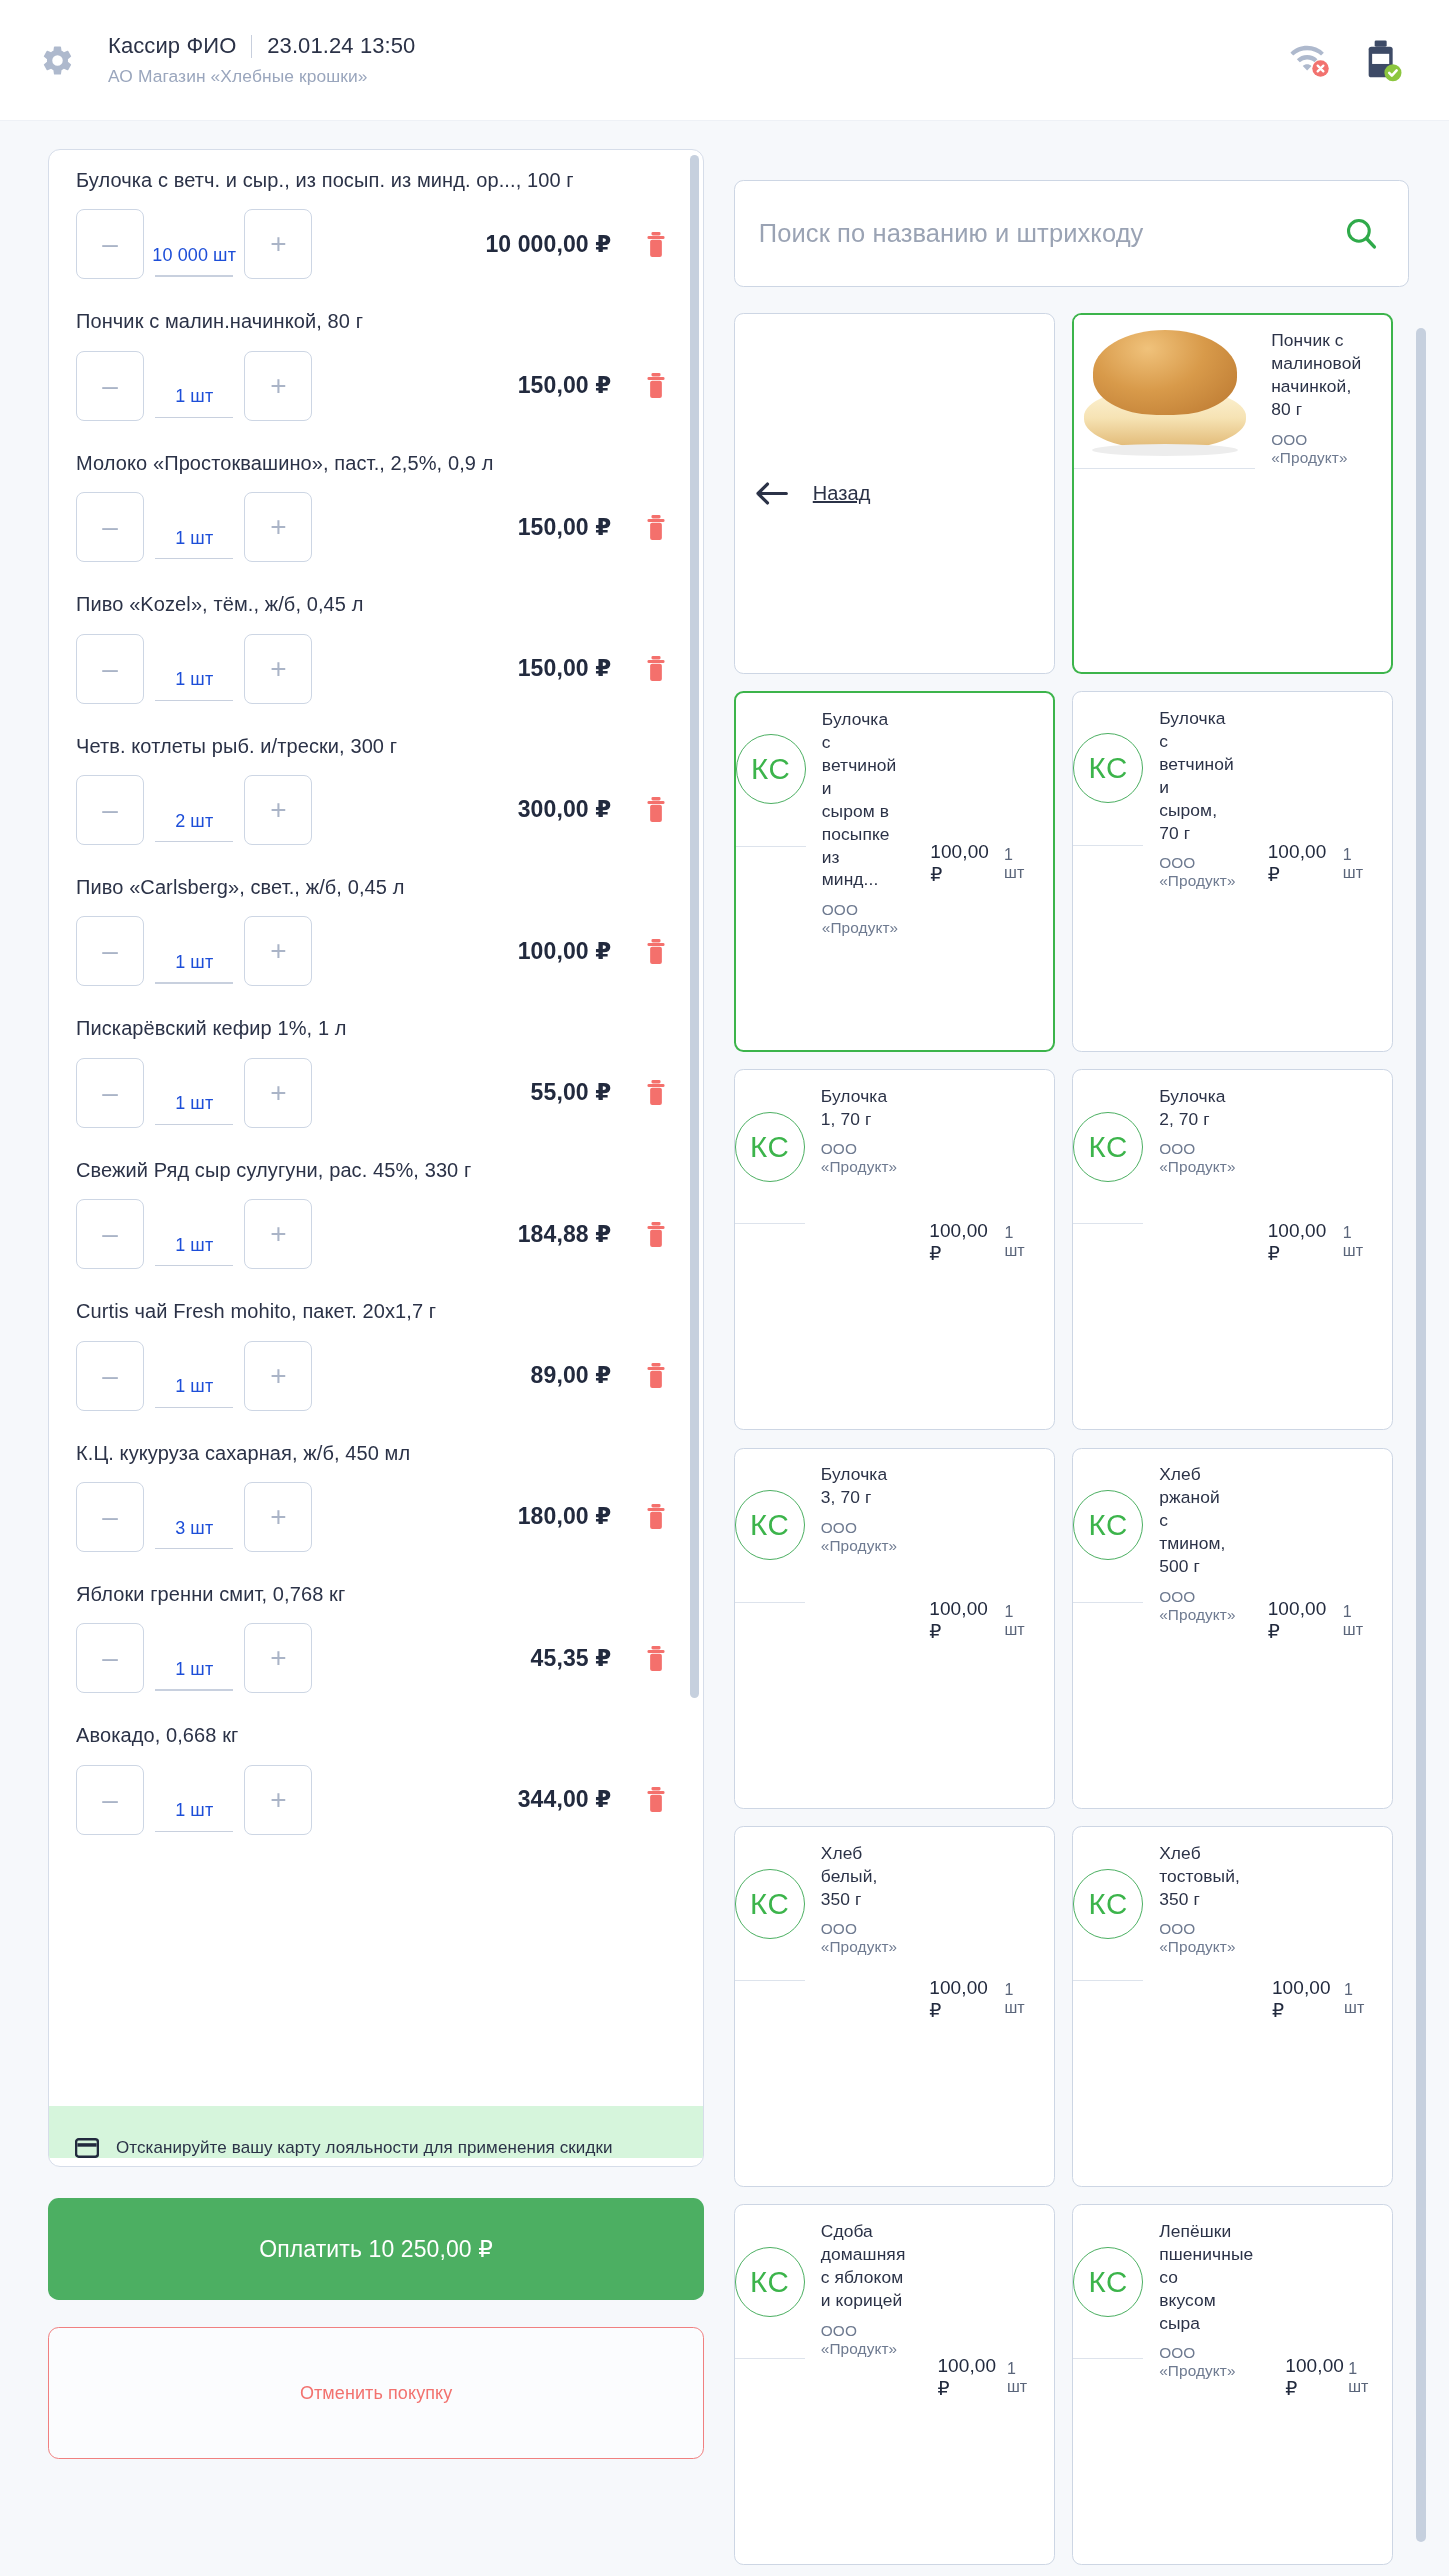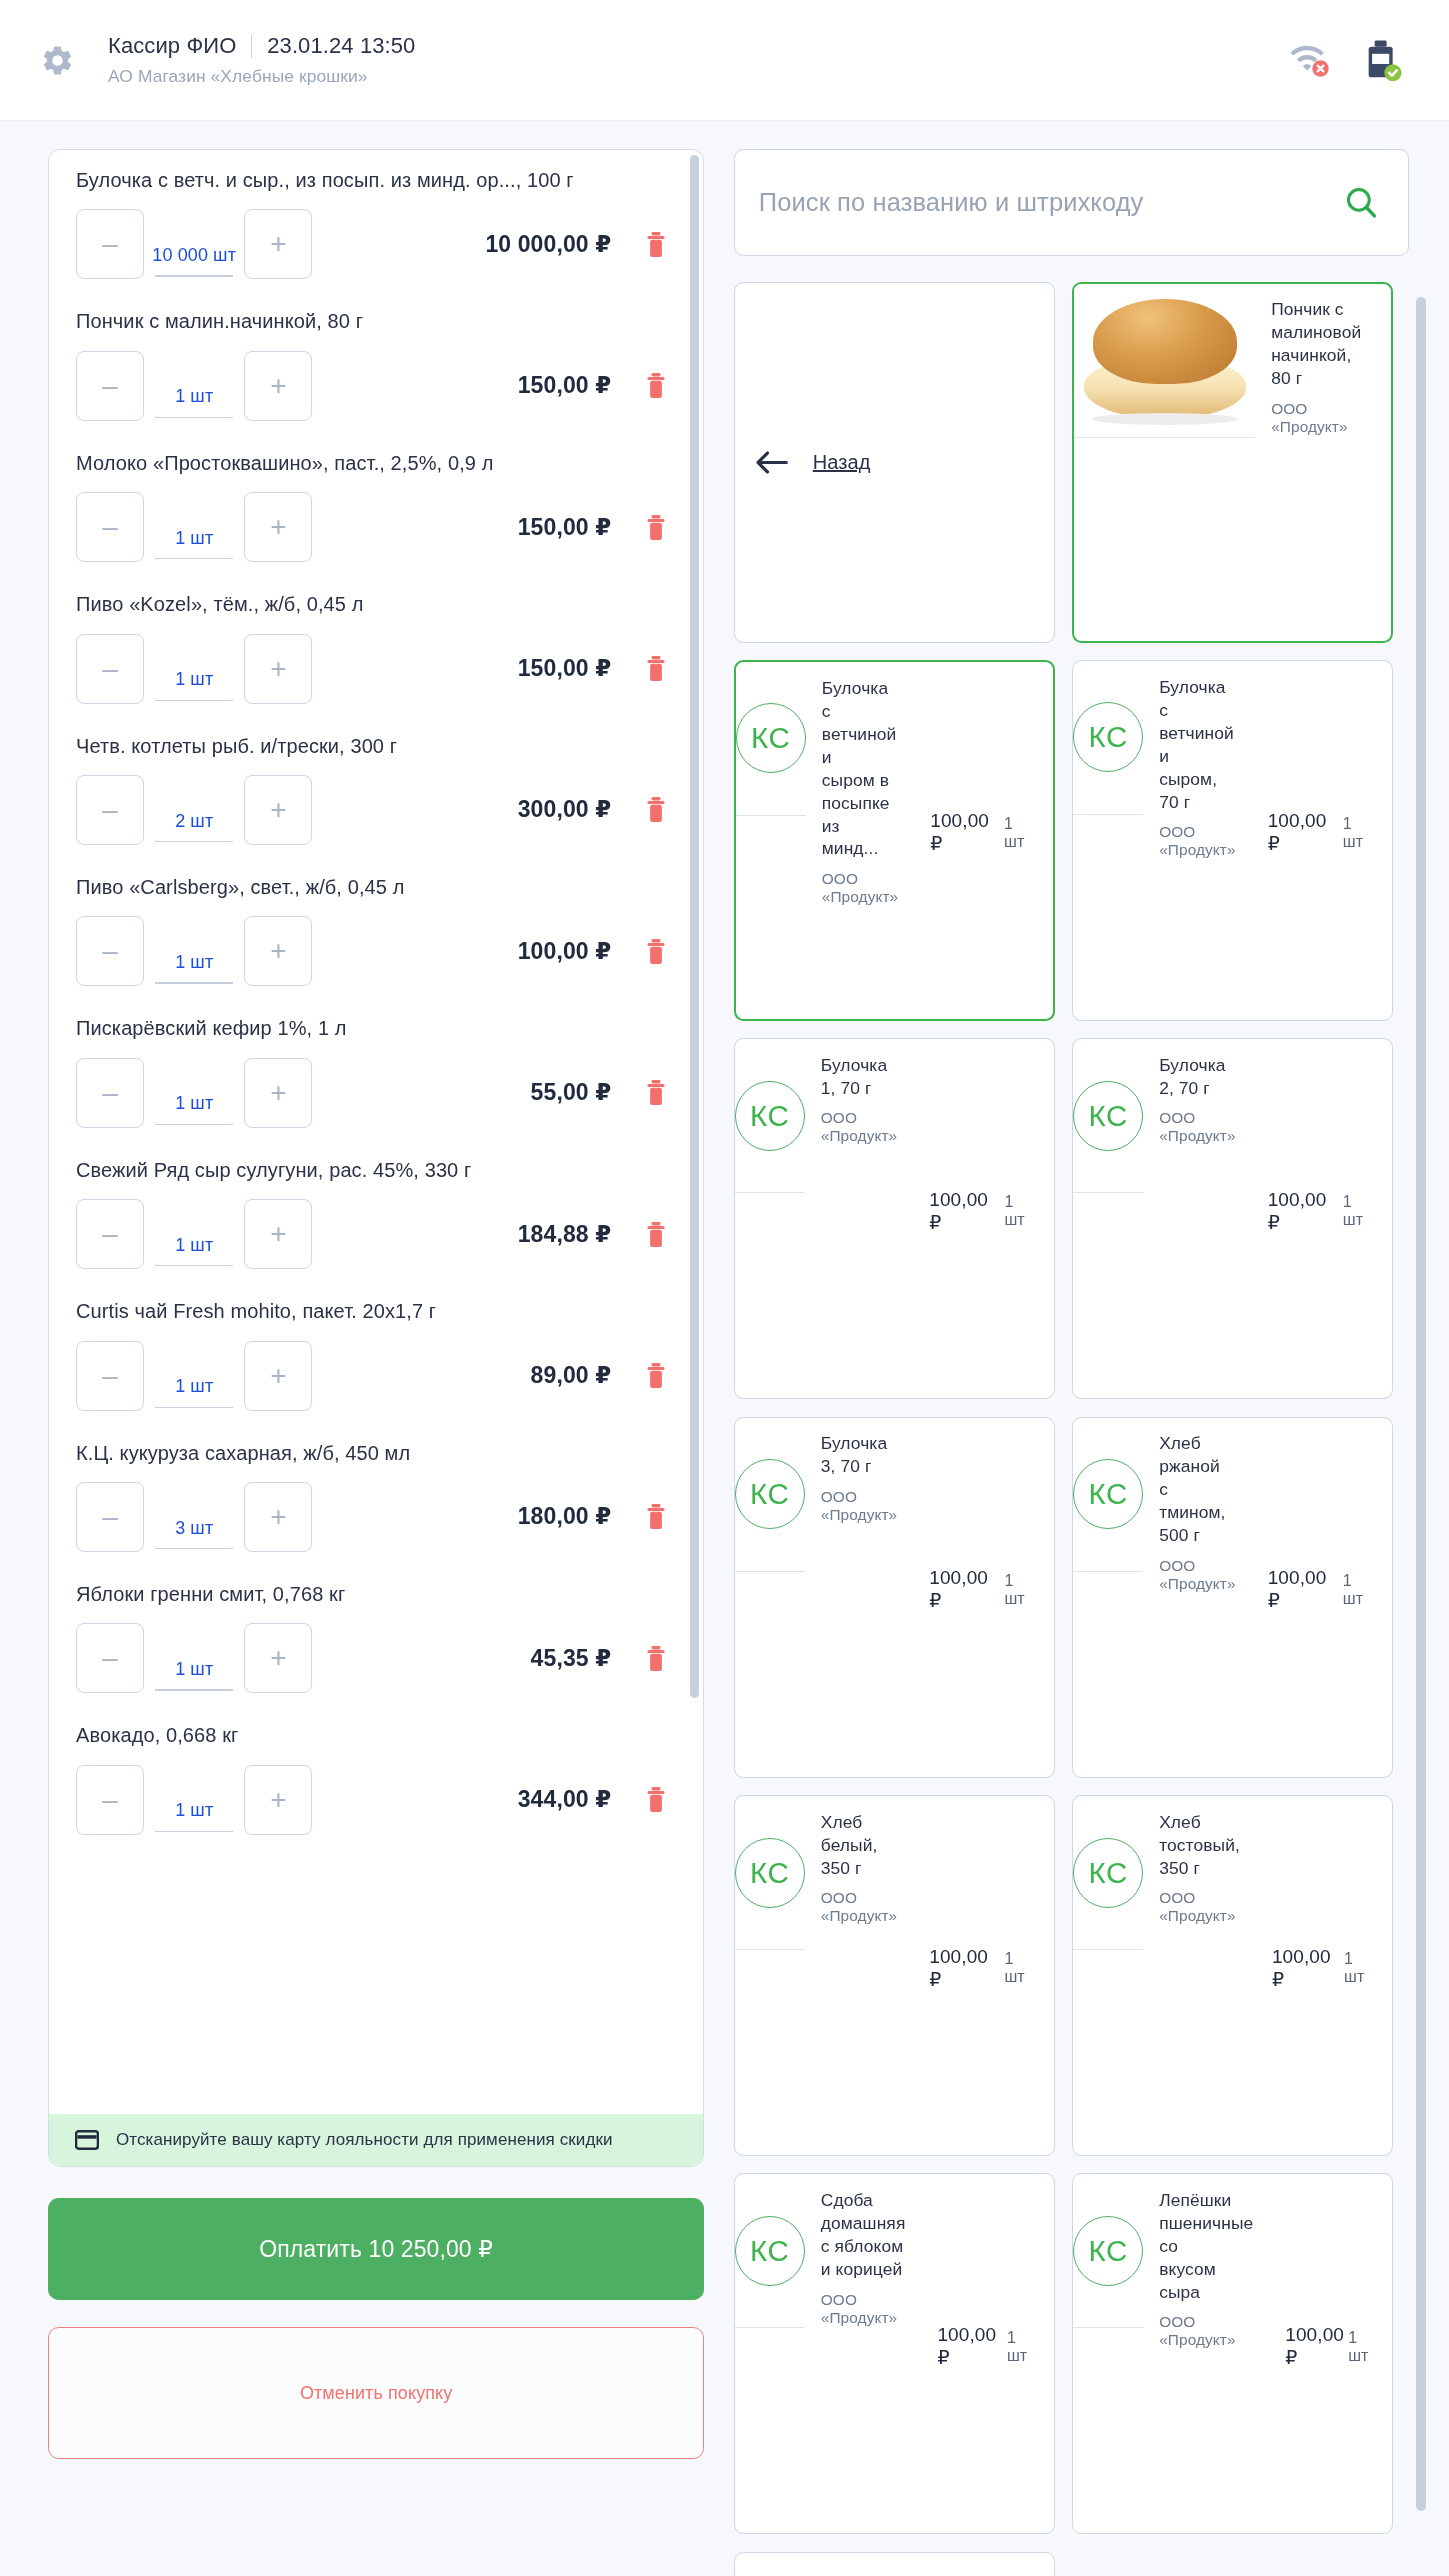--- a/index.html
+++ b/index.html
@@ -72,24 +72,24 @@
   .qty-val { font-size: 18px; color: #1d4ed8; letter-spacing: 0.1px; margin-bottom: 9.4px; }
   .qty-underline { width: 78px; height: 1.3px; background: #c8d0de; }
   .cart-price {
     margin-left: auto; font-size: 23px; font-weight: 700; color: #222a3e;
     letter-spacing: 0.1px; white-space: nowrap;
   }
   .trash-btn { margin-left: 31px; width: 27px; display:flex; align-items:center; justify-content:center; }
 
   
   .loyalty-banner {
-    position: absolute; left: 0; bottom: 0; width: 100%;
+    position: absolute; left: 0; bottom: 8px; width: 100%;
     background: #d6f5dc;
     height: 52px;
-    display: flex; align-items: center; gap: 17.4px;
+    display: flex; align-items: flex-end; gap: 17.4px;
     padding-left: 25.5px;
   }
   .loyalty-text { font-size: 17px; color: #2b3247; letter-spacing: 0.1px; }
 
   .cart-scroll-track {
     position: absolute; right: 4px; top: 5.4px; width: 9.4px; bottom: 58px;
   }
   .cart-scroll-thumb {
     position: absolute; right: 0; top: 0; width: 9.4px; height: 1543px;
     background: #c6d0de; border-radius: 5.4px;
@@ -104,21 +104,21 @@
   }
   .cancel-btn {
     margin-top: 27px;
     height: 132px; border-radius: 10.7px;
     background: #fbfcfe; border: 0.7px solid #f08080; color: #f2726f;
     display: flex; align-items: center; justify-content: center;
     font-size: 18px; letter-spacing: 0.1px;
   }
 
   
-  .catalog-col { width: 676px; position: relative; }
+  .catalog-col { width: 676px; position: relative; margin-top: 31px; }
   .search-bar {
     height: 107px; background: #fff;
     border: 0.7px solid #cdd6e4; border-radius: 9.4px;
     display: flex; align-items: center;
     padding: 0 29.5px 0 24px;
     margin-bottom: 25.5px;
   }
   .search-placeholder {
     font-size: 25.5px; color: #9aa3b4; font-weight: 300; letter-spacing: 0.1px;
     flex: 1;

